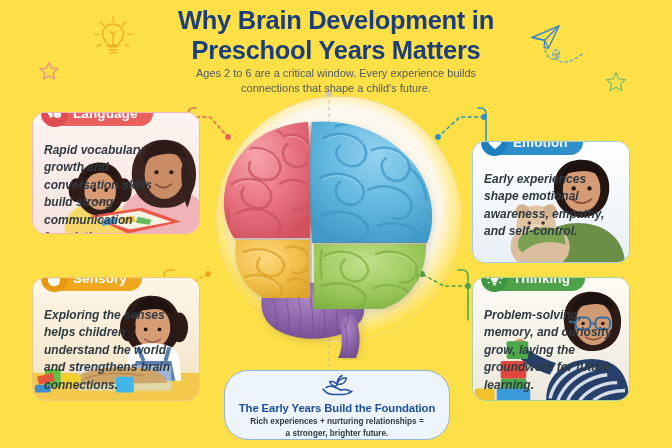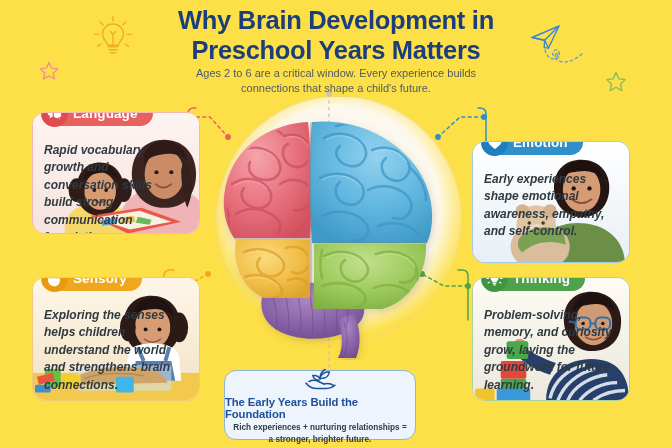--- a/index.html
+++ b/index.html
@@ -112,24 +112,24 @@
   #card-sensory  { border-color: #f2c97c; }
   #card-sensory .card-pill  { background: #efa81d; }
   #card-sensory .pill-badge { background: #e79a10; }
   #card-thinking { border-color: #a8d49c; }
   #card-thinking .card-pill  { background: #4da24a; }
   #card-thinking .pill-badge { background: #3f9540; }
 
   
   #bottom-banner {
     position: absolute; left: 224px; top: 370px;
-    width: 192px; height: 70px; z-index: 6;
+    width: 226px; height: 70px; z-index: 6;
     background: #eef4fb;
     border: 1.4px solid #8fb4d9;
-    border-radius: 12px;
+    border-radius: 24px;
     display: flex; flex-direction: column;
     align-items: center; justify-content: center;
     padding-top: 2px;
   }
   #banner-icon { margin-bottom: 1px; }
   #banner-title {
     font-size: 11.3px; font-weight: bold; color: #1c4f9c;
     letter-spacing: -0.1px;
   }
   #banner-subtitle {

